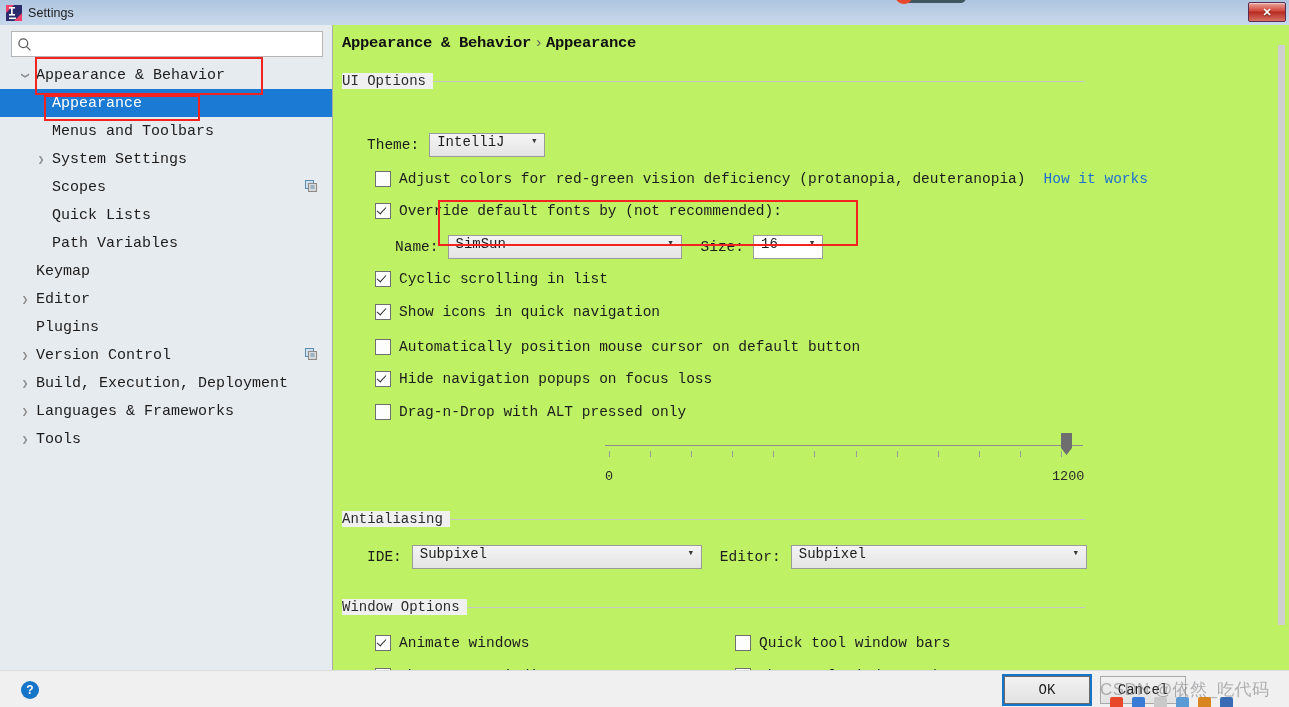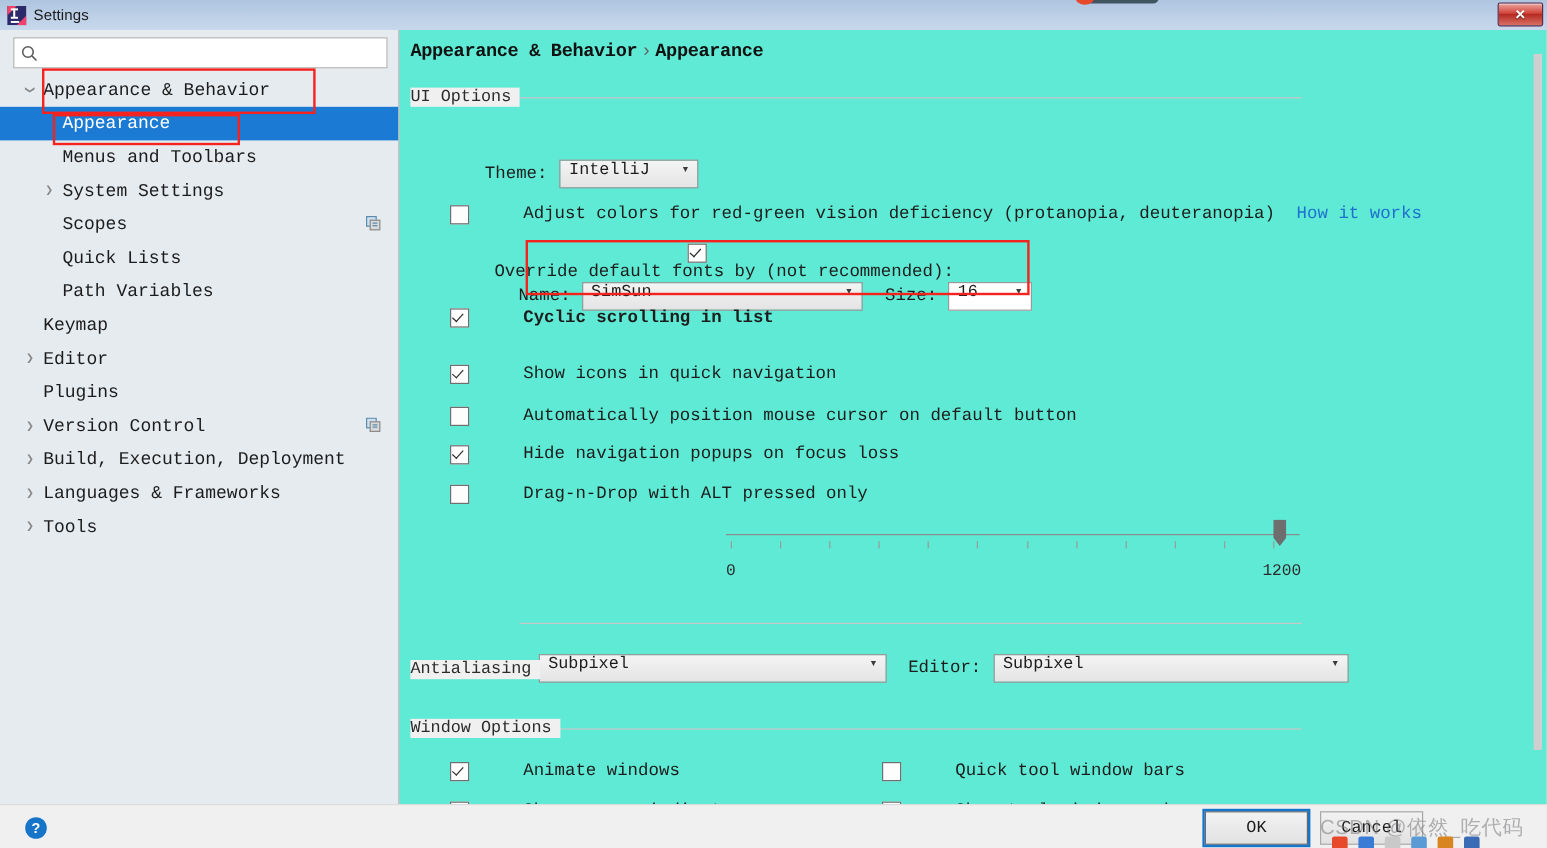--- a/index.html
+++ b/index.html
@@ -120,21 +120,21 @@
     position: absolute;
     border: 2px solid #f5231f;
     pointer-events: none;
     z-index: 30;
   }
 
   
   .main {
     position: absolute; left: 333px; top: 0;
     width: 956px; height: 645px;
-    background: #5eead4;
+    background: #bef264;
     overflow: hidden;
   }
   .breadcrumb {
     position: absolute; left: 9px; top: 9px;
     font-size: 15.5px; color: #111; font-weight: bold;
     letter-spacing: -.3px;
   }
   .bc-sep { color: #666; font-weight: normal; padding: 0 3px; }
   .bc-tail { font-weight: bold; }
 
@@ -144,21 +144,21 @@
     background: #f0f0f0;
     padding-right: 7px;
     z-index: 2;
   }
   .section-rule {
     position: absolute;
     height: 1px; background: #c8c8c8;
   }
 
   .row { position: absolute; display: flex; align-items: center; white-space: nowrap; }
-  .lbl { font-size: 14.5px; color: #1c1c1c; margin-left: 37px; }
+  .lbl { font-size: 14.5px; color: #1c1c1c; }
 
   
   .cb {
     width: 14px; height: 14px; flex: none;
     border: 1px solid #6f6f6f;
     background: #fdfdfd;
     position: relative;
     margin-right: 8px;
   }
   .cb.checked::after {
@@ -389,40 +389,40 @@
           <span class="chev">▾</span>
         </div>
       </div>
 
       <div class="row" style="left:42px; top:146px;">
         <span class="cb" id="cb-adjust"></span>
         <span class="lbl">Adjust colors for red-green vision deficiency (protanopia, deuteranopia)</span>
         <span class="link" style="margin-left:18px;">How it works</span>
       </div>
 
-      <div class="row" style="left:42px; top:178px;flex-direction:column;">
+      <div class="row" style="left:42px; top:178px;">
         <span class="cb checked"></span>
         <span class="lbl">Override default fonts by (not recommended):</span>
       </div>
 
       <div class="row" style="left:62px; top:210px;">
         <span class="lbl">Name:</span>
         <div class="combo" style="width:234px; margin-left:9px;">
           <span class="ctext">SimSun</span>
           <span class="chev">▾</span>
         </div>
         <span class="lbl" style="margin-left:19px;">Size:</span>
         <div class="combo white" style="width:70px; margin-left:9px;">
           <span class="ctext">16</span>
           <span class="chev">▾</span>
         </div>
       </div>
 
       <div id="ui-checkboxes">
-          <div class="row" style="left: 42px; top: 232px; font-weight: bold;">
+          <div class="row" style="left: 42px; top: 246px;">
             <span class="cb checked"></span>
             <span class="lbl">Cyclic scrolling in list</span>
           </div>
           <div class="row" style="left: 42px; top: 279px;">
             <span class="cb checked"></span>
             <span class="lbl">Show icons in quick navigation</span>
           </div>
           <div class="row" style="left: 42px; top: 314px;">
             <span class="cb"></span>
             <span class="lbl">Automatically position mouse cursor on default button</span>
@@ -449,21 +449,21 @@
           <div class="tick" style="left: 564px; top: 426px;"></div>
           <div class="tick" style="left: 605px; top: 426px;"></div>
           <div class="tick" style="left: 646px; top: 426px;"></div>
           <div class="tick" style="left: 687px; top: 426px;"></div>
           <div class="tick" style="left: 728px; top: 426px;"></div>
         </div>
       <div class="thumb" style="left:728px; top:408px;"></div>
       <div class="slider-min" style="left:272px; top:444px;">0</div>
       <div class="slider-max" style="left:719px; top:444px;">1200</div>
 
-      <div class="section-title" style="left:9px; top:486px;margin-top:39px;">Antialiasing</div>
+      <div class="section-title" style="left:9px; top:486px;">Antialiasing</div>
       <div class="section-rule" style="left:100px; top:494px; width:652px;"></div>
 
       <div class="row" style="left:34px; top:520px;">
         <span class="lbl">IDE:</span>
         <div class="combo" style="width:290px; margin-left:10px;">
           <span class="ctext">Subpixel</span>
           <span class="chev">▾</span>
         </div>
         <span class="lbl" style="margin-left:18px;">Editor:</span>
         <div class="combo" style="width:296px; margin-left:10px;">

